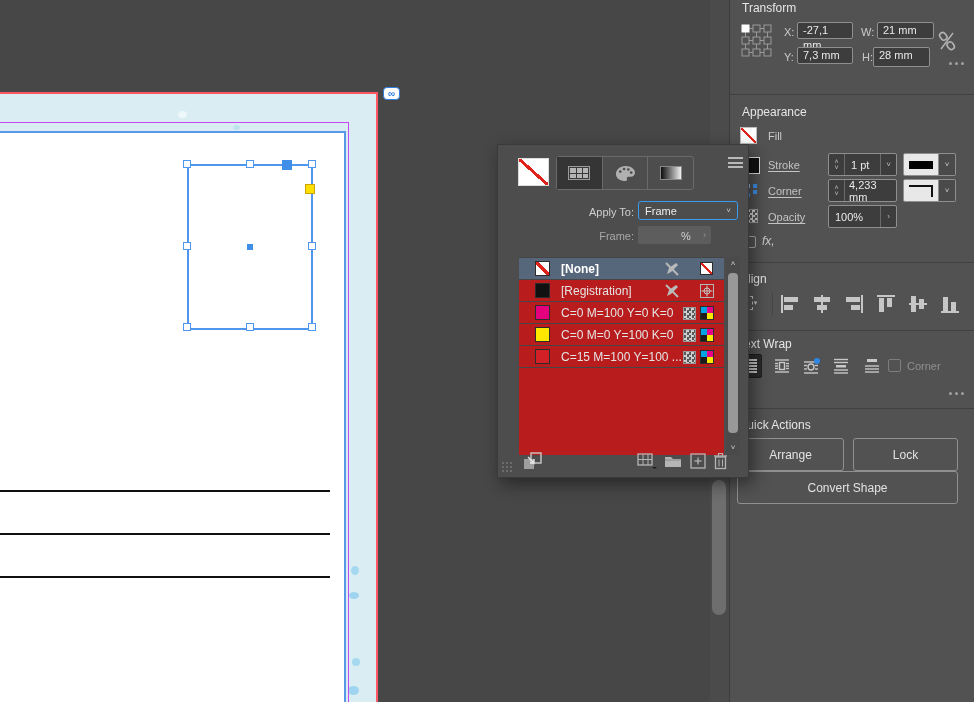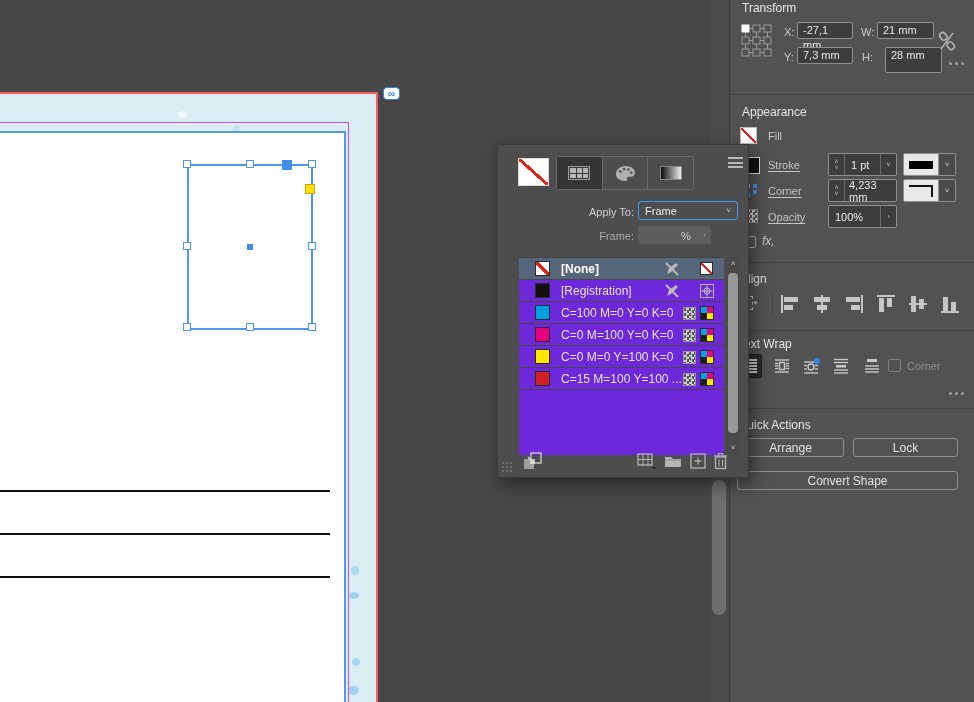--- a/index.html
+++ b/index.html
@@ -54,21 +54,21 @@
   .swdd{position:absolute;width:17px;height:23px;background:#4a4a4a;border:1px solid #8f8f8f;border-left:none;border-radius:0 2px 2px 0;color:#c9c9c9;font-size:8px;display:flex;align-items:center;justify-content:center;}
 
   .fillsw{position:absolute;width:17px;height:17px;background:
       linear-gradient(to top right,#fff 0 44%,#e0231a 44% 56%,#fff 56% 100%);border:1px solid #bdbdbd;}
   .checker{background:repeating-conic-gradient(#cfcfcf 0 25%,#585858 0 50%) 0 0/5px 5px;border:1px solid #999;}
 
   .albtn{position:absolute;width:24px;height:24px;display:flex;align-items:center;justify-content:center;}
   .twbtn{position:absolute;width:24px;height:24px;display:flex;align-items:center;justify-content:center;border-radius:2px;}
   .twbtn.sel{background:#2a2a2a;border:1px solid #1e1e1e;}
   .chk{position:absolute;width:13px;height:13px;border:1px solid #7e7e7e;border-radius:2px;background:transparent;}
-  .qbtn{position:absolute;height:19px;border:1px solid #909090;border-radius:3px;background:transparent;
+  .qbtn{position:absolute;height:33px;border:1px solid #909090;border-radius:3px;background:transparent;
         color:#e2e2e2;font-size:12px;display:flex;align-items:center;justify-content:center;}
 
   
   .float{left:497px;top:144px;width:252px;height:334px;background:#4d4d4d;border:1px solid #3a3a3a;
          box-shadow:4px 6px 16px rgba(0,0,0,.45);color:#d9d9d9;}
   .bignone{position:absolute;left:20px;top:13px;width:31px;height:28px;border:1px solid #dcdcdc;
       background:linear-gradient(to top right,#fff 0 46%,#e0231a 46% 54%,#fff 54% 100%);}
   .tabs{position:absolute;left:58px;top:11px;width:138px;height:34px;border:1px solid #6a6a6a;border-radius:3px;display:flex;}
   .tab{flex:1;display:flex;align-items:center;justify-content:center;border-right:1px solid #6a6a6a;}
   .tab:last-child{border-right:none;}
@@ -80,21 +80,21 @@
   .burger i{height:2px;background:#b9b9b9;}
 
   .f-lbl{position:absolute;font-size:11px;color:#cfcfcf;text-align:right;width:76px;}
   .applydd{position:absolute;left:140px;top:56px;width:100px;height:19px;border:1px solid #3a9af0;border-radius:3px;
            display:flex;align-items:center;font-size:11px;color:#ececec;padding-left:6px;}
   .applydd .c{margin-left:auto;margin-right:6px;color:#c9c9c9;font-size:8px;}
   .tintfld{position:absolute;left:140px;top:81px;width:73px;height:18px;background:#5d5d5d;border-radius:2px;
            display:flex;align-items:center;}
   .tintfld .c{margin-left:auto;margin-right:5px;color:#9a9a9a;font-size:9px;}
 
-  .swlist{position:absolute;left:21px;top:112px;width:205px;height:198px;background:#6d28d9;border-top:1px solid #444;}
+  .swlist{position:absolute;left:21px;top:112px;width:205px;height:198px;background:#b91c1c;border-top:1px solid #444;}
   .sw-row{position:relative;height:22px;border-bottom:1px solid #464646;font-size:12px;color:#e4e4e4;}
   .sw-row.sel{background:#57677b;color:#ffffff;font-weight:bold;}
   .chip{position:absolute;left:16px;top:3px;width:15px;height:15px;border:1px solid #2c2c2c;}
   .chip.none{background:linear-gradient(to top right,#fff 0 42%,#e0231a 42% 58%,#fff 58% 100%);}
   .sw-name{position:absolute;left:42px;top:4px;white-space:nowrap;}
   .rowic{position:absolute;top:4px;width:14px;height:14px;}
   .ic-pencil{left:146px;}
   .ic-checker{left:164px;width:13px;height:13px;top:5px;}
   .ic-cmyk{left:181px;width:14px;height:14px;
      background:conic-gradient(from 0deg,#e7008c 0 25%,#ffe800 0 50%,#1c1c1c 0 75%,#00a4e4 0 100%);border:1px solid #2c2c2c;}
@@ -180,21 +180,21 @@
       </g>
       <rect x="1" y="1" width="7" height="7" fill="#ffffff" stroke="#ffffff"></rect>
     </svg>
     <span class="lbl" style="left:54px;top:26px">X:</span>
     <span class="fld" style="left:67px;top:22px;width:56px;height:17px">-27,1 mm</span>
     <span class="lbl" style="left:131px;top:26px">W:</span>
     <span class="fld" style="left:147px;top:22px;width:57px;height:17px">21 mm</span>
     <span class="lbl" style="left:54px;top:51px">Y:</span>
     <span class="fld" style="left:67px;top:47px;width:56px;height:17px">7,3 mm</span>
     <span class="lbl" style="left:132px;top:51px">H:</span>
-    <span class="fld" style="left:155px;top:47px;width:57px;height:26px">28 mm</span>
+    <span class="fld" style="left:143px;top:47px;width:57px;height:20px">28 mm</span>
     <svg class="abs" style="left:208px;top:29px" width="18" height="24" viewBox="0 0 18 24">
       <g transform="rotate(-38 9 12)" fill="none" stroke="#b5b5b5" stroke-width="1.6">
         <rect x="6" y="2" width="6" height="8" rx="3"></rect>
           <rect x="6" y="14" width="6" height="8" rx="3"></rect>
       </g>
       <line x1="3" y1="20" x2="15" y2="4" stroke="#b5b5b5" stroke-width="1.4"></line>
     </svg>
     <div class="dots" style="left:219px;top:62px">
         <i></i>
         <i></i>
@@ -439,26 +439,20 @@
         <svg class="rowic ic-reg" viewBox="0 0 14 14">
           <rect x="0.5" y="0.5" width="13" height="13" fill="none" stroke="#b5b5b5"></rect>
           <circle cx="7" cy="7" r="3" fill="none" stroke="#c5c5c5"></circle>
           <line x1="7" y1="1.5" x2="7" y2="12.5" stroke="#c5c5c5"></line>
             <line x1="1.5" y1="7" x2="12.5" y2="7" stroke="#c5c5c5"></line>
           </svg>
       </div>
 
 
 
-      <div class="sw-row">
-        <span class="chip" style="background: rgb(0, 160, 222);"></span>
-        <span class="sw-name">C=100 M=0 Y=0 K=0</span>
-        <span class="rowic ic-checker checker"></span>
-        <span class="rowic ic-cmyk"></span>
-      </div>
 
       <div class="sw-row">
         <span class="chip" style="background: rgb(229, 0, 125);"></span>
         <span class="sw-name">C=0 M=100 Y=0 K=0</span>
         <span class="rowic ic-checker checker"></span>
         <span class="rowic ic-cmyk"></span>
       </div>
 
       <div class="sw-row">
         <span class="chip" style="background: rgb(255, 232, 0);"></span>

